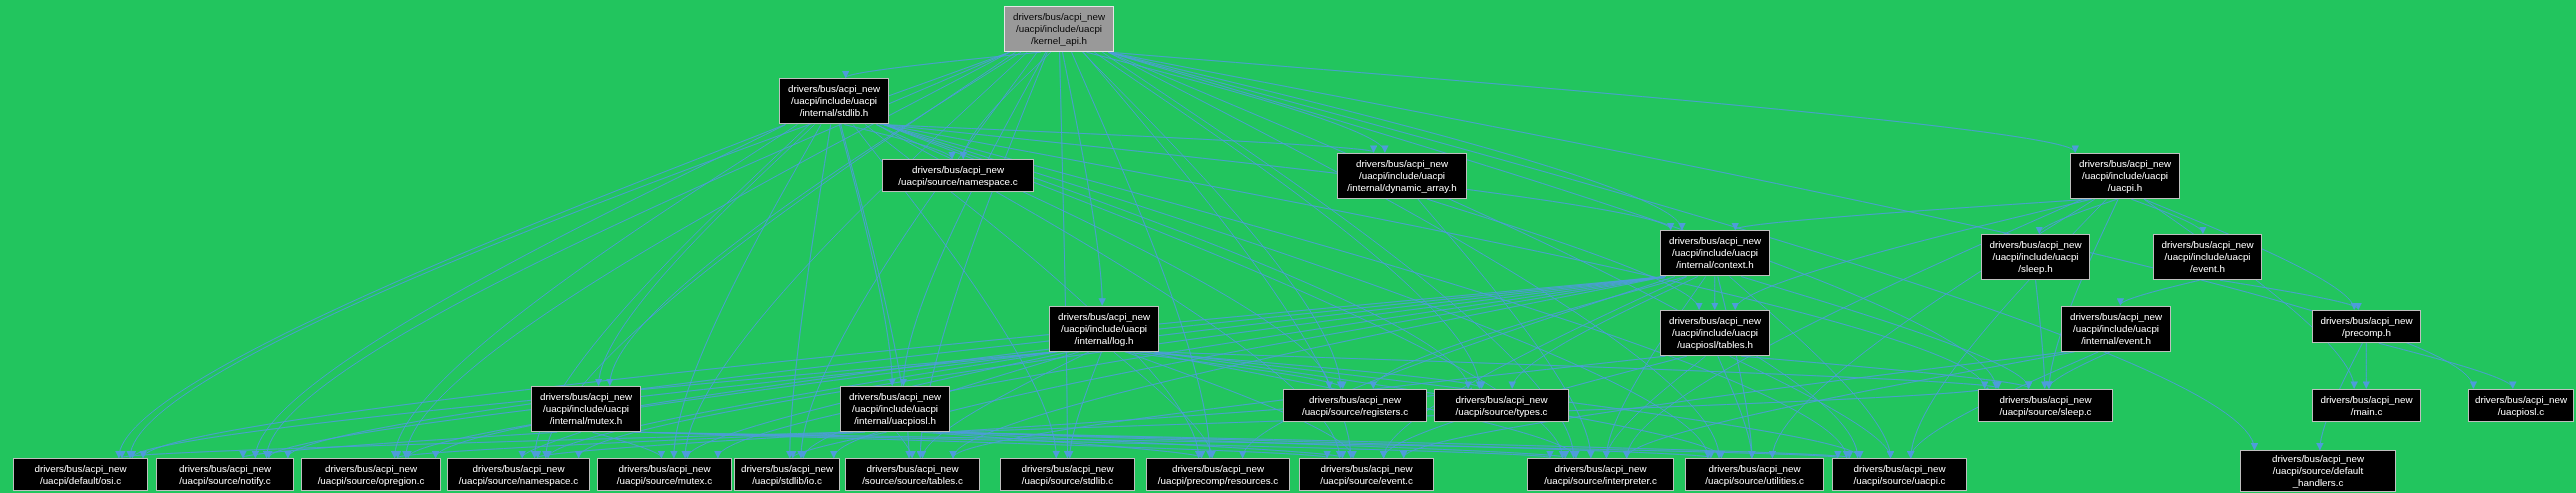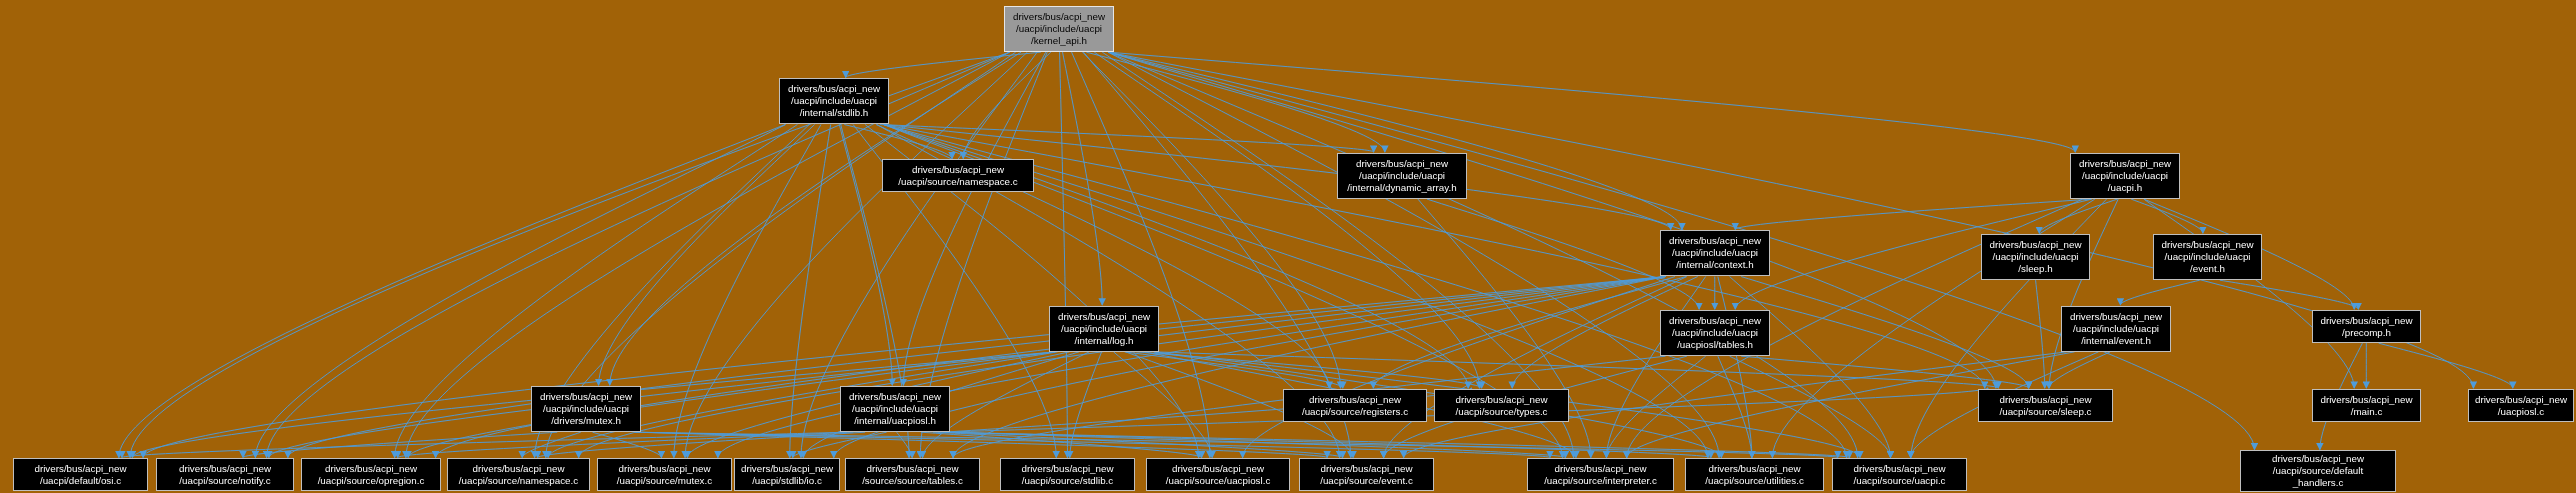--- a/index.html
+++ b/index.html
@@ -1,19 +1,19 @@
 <!DOCTYPE html>
 <html style="font-size:11.6px"><head>
 <meta charset="utf-8">
 <style>
   html,body{margin:0;padding:0;background:#000;}
   #stage{
     position:relative;
     width:2576px;height:493px;
-    background:#a16207;
+    background:#22c55e;
     overflow:hidden;
     font-family:"Liberation Sans", sans-serif;
   }
   #edge-layer{position:absolute;left:0;top:0;width:2576px;height:493px;z-index:1;}
   #node-layer{position:absolute;left:0;top:0;width:2576px;height:493px;z-index:2;}
   .node{
     position:absolute;
     box-sizing:border-box;
     border:0.7px solid #bfbfbf;
     background:#000;
@@ -227,21 +227,21 @@
         <span>/uacpi/include/uacpi</span>
         <span>/internal/event.h</span>
       </div>
       <div class="node" style="left: 2312px; top: 310px; width: 109px; height: 33px;">
         <span>drivers/bus/acpi_new</span>
         <span>/precomp.h</span>
       </div>
       <div class="node" style="left: 531px; top: 386px; width: 110px; height: 46px;">
         <span>drivers/bus/acpi_new</span>
         <span>/uacpi/include/uacpi</span>
-        <span>/drivers/mutex.h</span>
+        <span>/internal/mutex.h</span>
       </div>
       <div class="node" style="left: 840px; top: 386px; width: 110px; height: 46px;">
         <span>drivers/bus/acpi_new</span>
         <span>/uacpi/include/uacpi</span>
         <span>/internal/uacpiosl.h</span>
       </div>
       <div class="node" style="left: 1283px; top: 389px; width: 144px; height: 33px;">
         <span>drivers/bus/acpi_new</span>
         <span>/uacpi/source/registers.c</span>
       </div>
@@ -288,21 +288,21 @@
       <div class="node" style="left: 845px; top: 458px; width: 135px; height: 33px;">
         <span>drivers/bus/acpi_new</span>
         <span>/source/source/tables.c</span>
       </div>
       <div class="node" style="left: 1000px; top: 458px; width: 135px; height: 33px;">
         <span>drivers/bus/acpi_new</span>
         <span>/uacpi/source/stdlib.c</span>
       </div>
       <div class="node" style="left: 1146px; top: 458px; width: 144px; height: 33px;">
         <span>drivers/bus/acpi_new</span>
-        <span>/uacpi/source/uacpiosl.c</span>
+        <span>/uacpi/precomp/resources.c</span>
       </div>
       <div class="node" style="left: 1299px; top: 458px; width: 135px; height: 33px;">
         <span>drivers/bus/acpi_new</span>
         <span>/uacpi/source/event.c</span>
       </div>
       <div class="node" style="left: 1527px; top: 458px; width: 147px; height: 33px;">
         <span>drivers/bus/acpi_new</span>
         <span>/uacpi/source/interpreter.c</span>
       </div>
       <div class="node" style="left: 1685px; top: 458px; width: 139px; height: 33px;">

